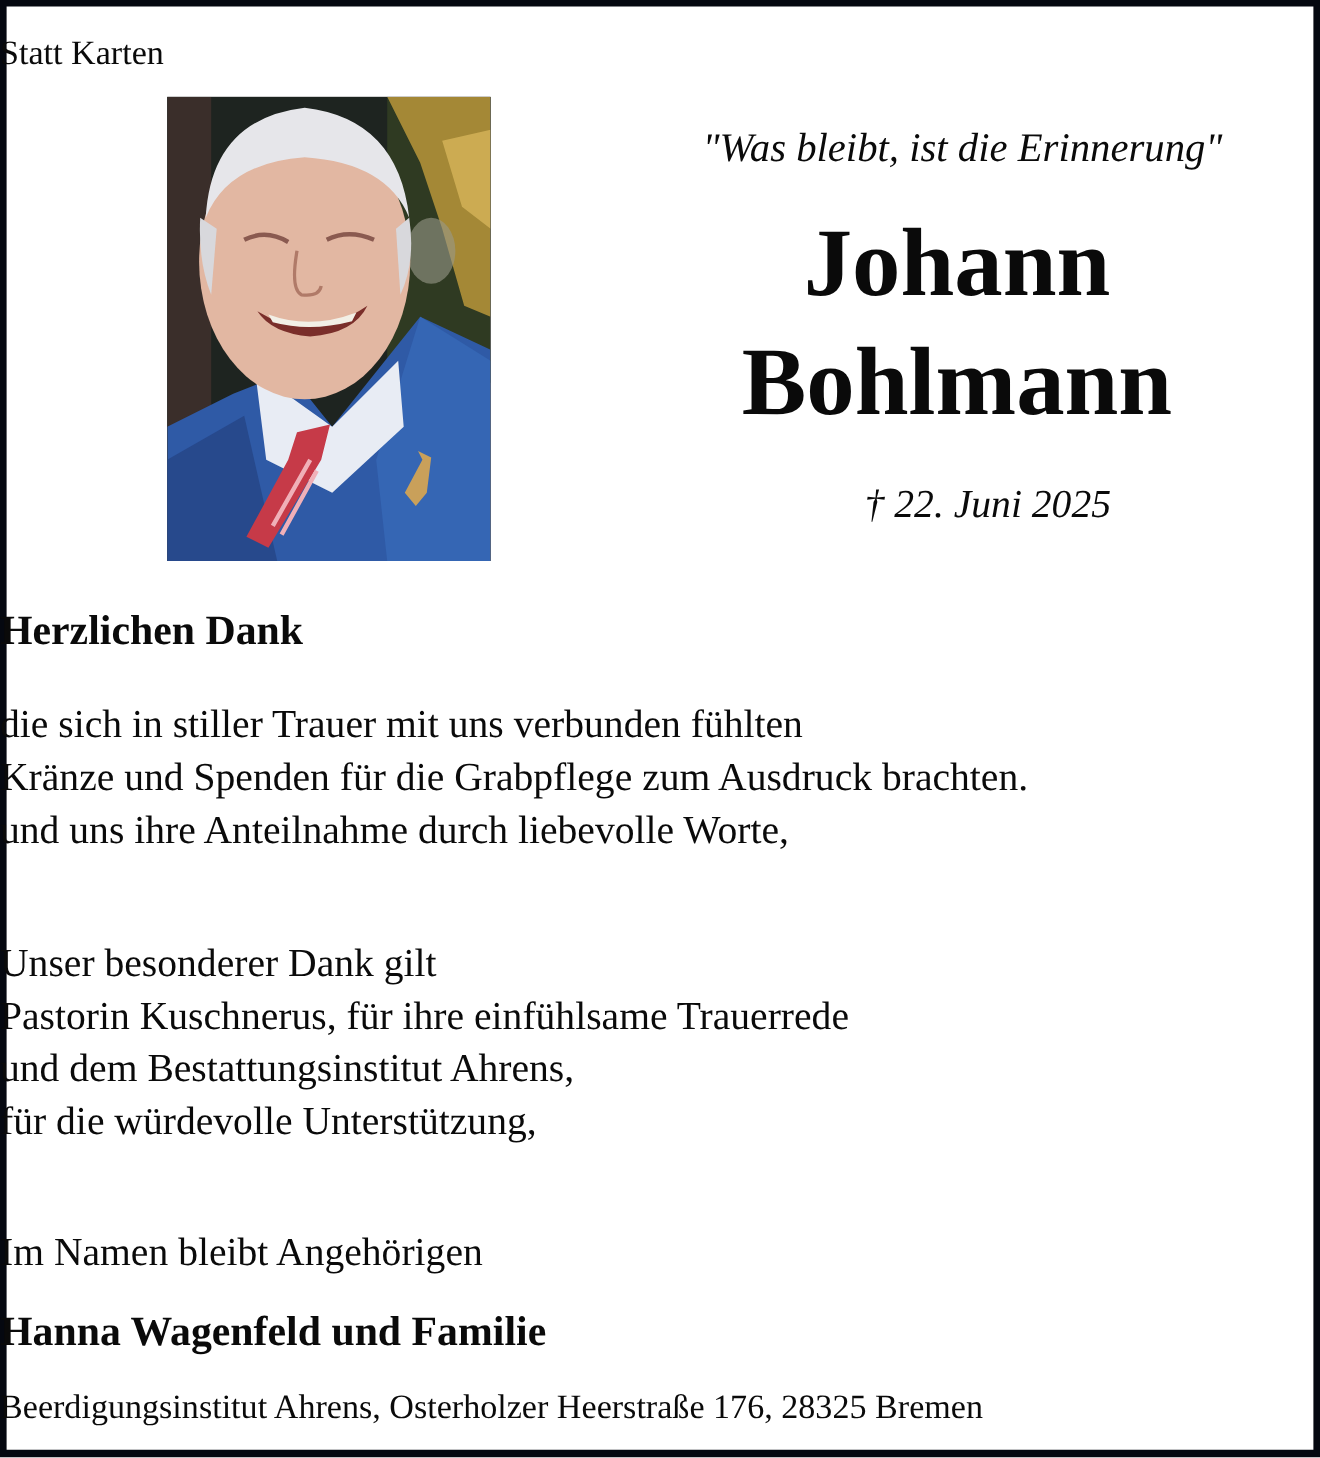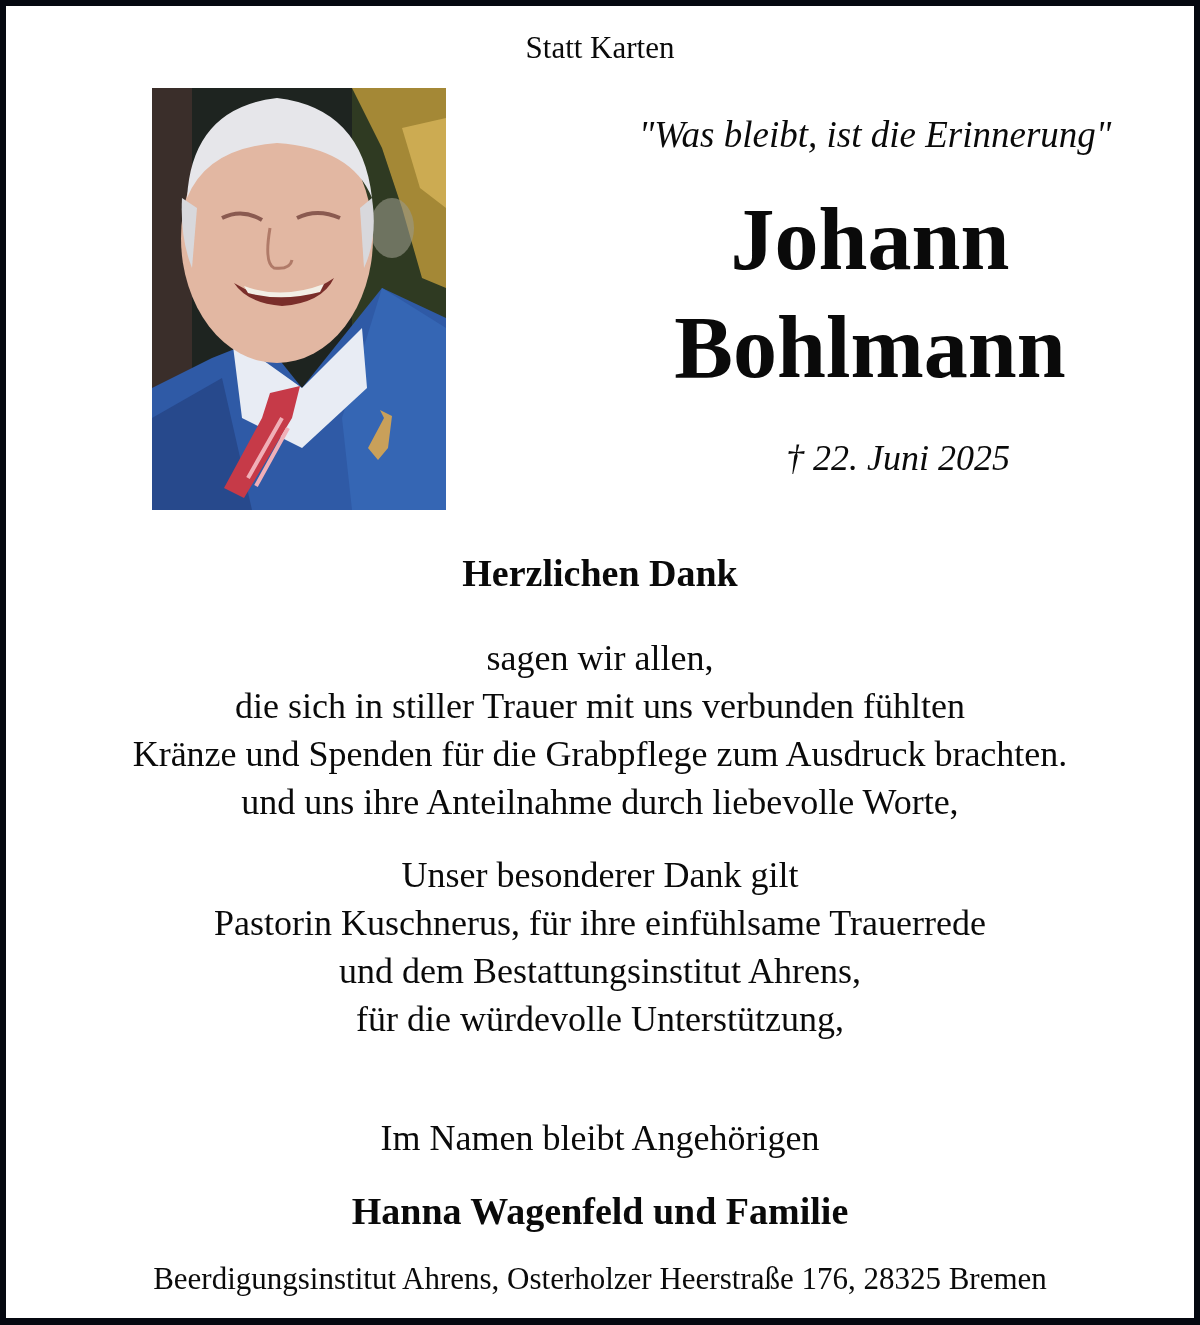--- a/index.html
+++ b/index.html
@@ -2,21 +2,21 @@
 <html><head>
   <meta charset="utf-8">
   <style>
     html, body { margin: 0; padding: 0; background: #ffffff; }
     body { width: 1200px; height: 1325px; position: relative; overflow: hidden; }
     .frame {
       position: absolute; left: 0; top: 0; width: 1200px; height: 1325px;
       box-sizing: border-box; border: 6px solid #050810; border-bottom-width: 7px;
       background: #fff;
     }
-    .t { position: absolute; left: 0; width: 1200px; text-align: center;
+    .t { position: absolute; left: 0; width: 1200px; 
          font-family: "Liberation Serif", "DejaVu Serif", serif; color: #0a0a0a; white-space: nowrap; }
     .stattkarten { top: 30px; font-size: 31px; line-height: 36px; }
     .photo {
       position: absolute; left: 152px; top: 88px; width: 294px; height: 422px; overflow: hidden;
       background: #2a2a2a;
     }
     .right { position: absolute; left: 560px; width: 620px; text-align: center;
              font-family: "Liberation Serif", "DejaVu Serif", serif; color: #0a0a0a; white-space: nowrap; }
     .quote { top: 113px; font-size: 37px; font-style: italic; line-height: 44px; left: 565px; width: 620px; }
     .name1 { top: 192px; font-size: 88px; font-weight: bold; line-height: 96px; left: 560px; width: 620px; }
@@ -72,21 +72,20 @@
 </div>
 
 <div class="right quote">"Was bleibt, ist die Erinnerung"</div>
 <div class="right name1">Johann</div>
 <div class="right name2">Bohlmann</div>
 <div class="right death"><span>†</span> <span>22. Juni 2025</span></div>
 
 <div class="t heading">Herzlichen Dank</div>
 
 <div class="t body1">
-  <span class="line">sagen wir allen,</span>
   <span class="line">die sich in stiller Trauer mit uns verbunden fühlten</span>
   <span class="line">Kränze und Spenden für die Grabpflege zum Ausdruck brachten.</span>
   <span class="line">und uns ihre Anteilnahme durch liebevolle Worte,</span>
 </div>
 
 <div class="t body2">
   <span class="line">Unser besonderer Dank gilt</span>
   <span class="line">Pastorin Kuschnerus, für ihre einfühlsame Trauerrede</span>
   <span class="line">und dem Bestattungsinstitut Ahrens,</span>
   <span class="line">für die würdevolle Unterstützung,</span>

